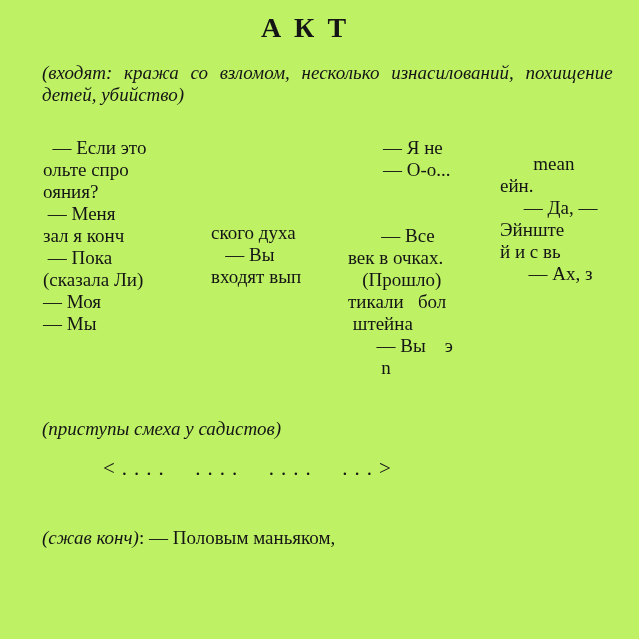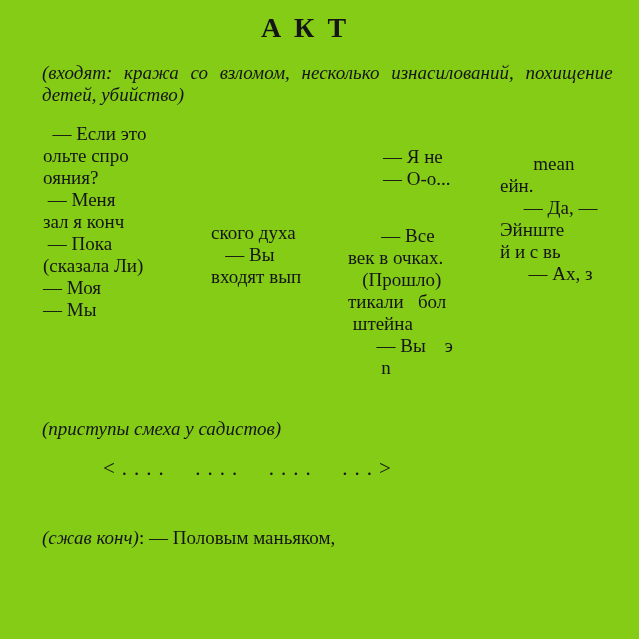--- a/index.html
+++ b/index.html
@@ -4,21 +4,21 @@
 <style>
   html, body {
     margin: 0;
     padding: 0;
     background: #ffffff;
   }
   .page {
     position: relative;
     width: 639px;
     height: 639px;
-    background: #84cc16;
+    background: #bef264;
     font-family: "Liberation Serif", "DejaVu Serif", serif;
     color: #151515;
     overflow: hidden;
   }
   .title {
     position: absolute;
     top: 12px;
     left: 0;
     width: 610px;
     margin: 0;
@@ -60,39 +60,39 @@
 
 <div class="page">
 
   <h1 class="title">А К Т</h1>
 
   <div class="block intro italic" style="left:42px; top:62px;">
     <div class="line stretched">(входят: кража со взломом, несколько изнасилований, похищение</div>
     <div class="line">детей, убийство)</div>
   </div>
 
-  <div class="block" style="left:43px; top:123px;">
+  <div class="block" style="left:43px; top:137px;">
     <div class="line">  — Если это</div>
     <div class="line">ольте спро</div>
     <div class="line">ояния?</div>
     <div class="line"> — Меня</div>
     <div class="line">зал я конч</div>
     <div class="line"> — Пока</div>
     <div class="line">(сказала Ли)</div>
     <div class="line">— Моя</div>
     <div class="line">— Мы</div>
   </div>
 
   <div class="block" style="left:211px; top:222px;">
     <div class="line">ского духа</div>
     <div class="line">   — Вы</div>
     <div class="line">входят вып</div>
   </div>
 
-  <div class="block" style="left:383px; top:137px;margin-top:9px;">
+  <div class="block" style="left:383px; top:137px;">
     <div class="line">— Я не</div>
     <div class="line">— О-о...</div>
   </div>
 
   <div class="block" style="left:348px; top:225px;">
     <div class="line">       — Все</div>
     <div class="line">век в очках.</div>
     <div class="line">   (Прошло)</div>
     <div class="line">тикали   бол</div>
     <div class="line"> штейна</div>

